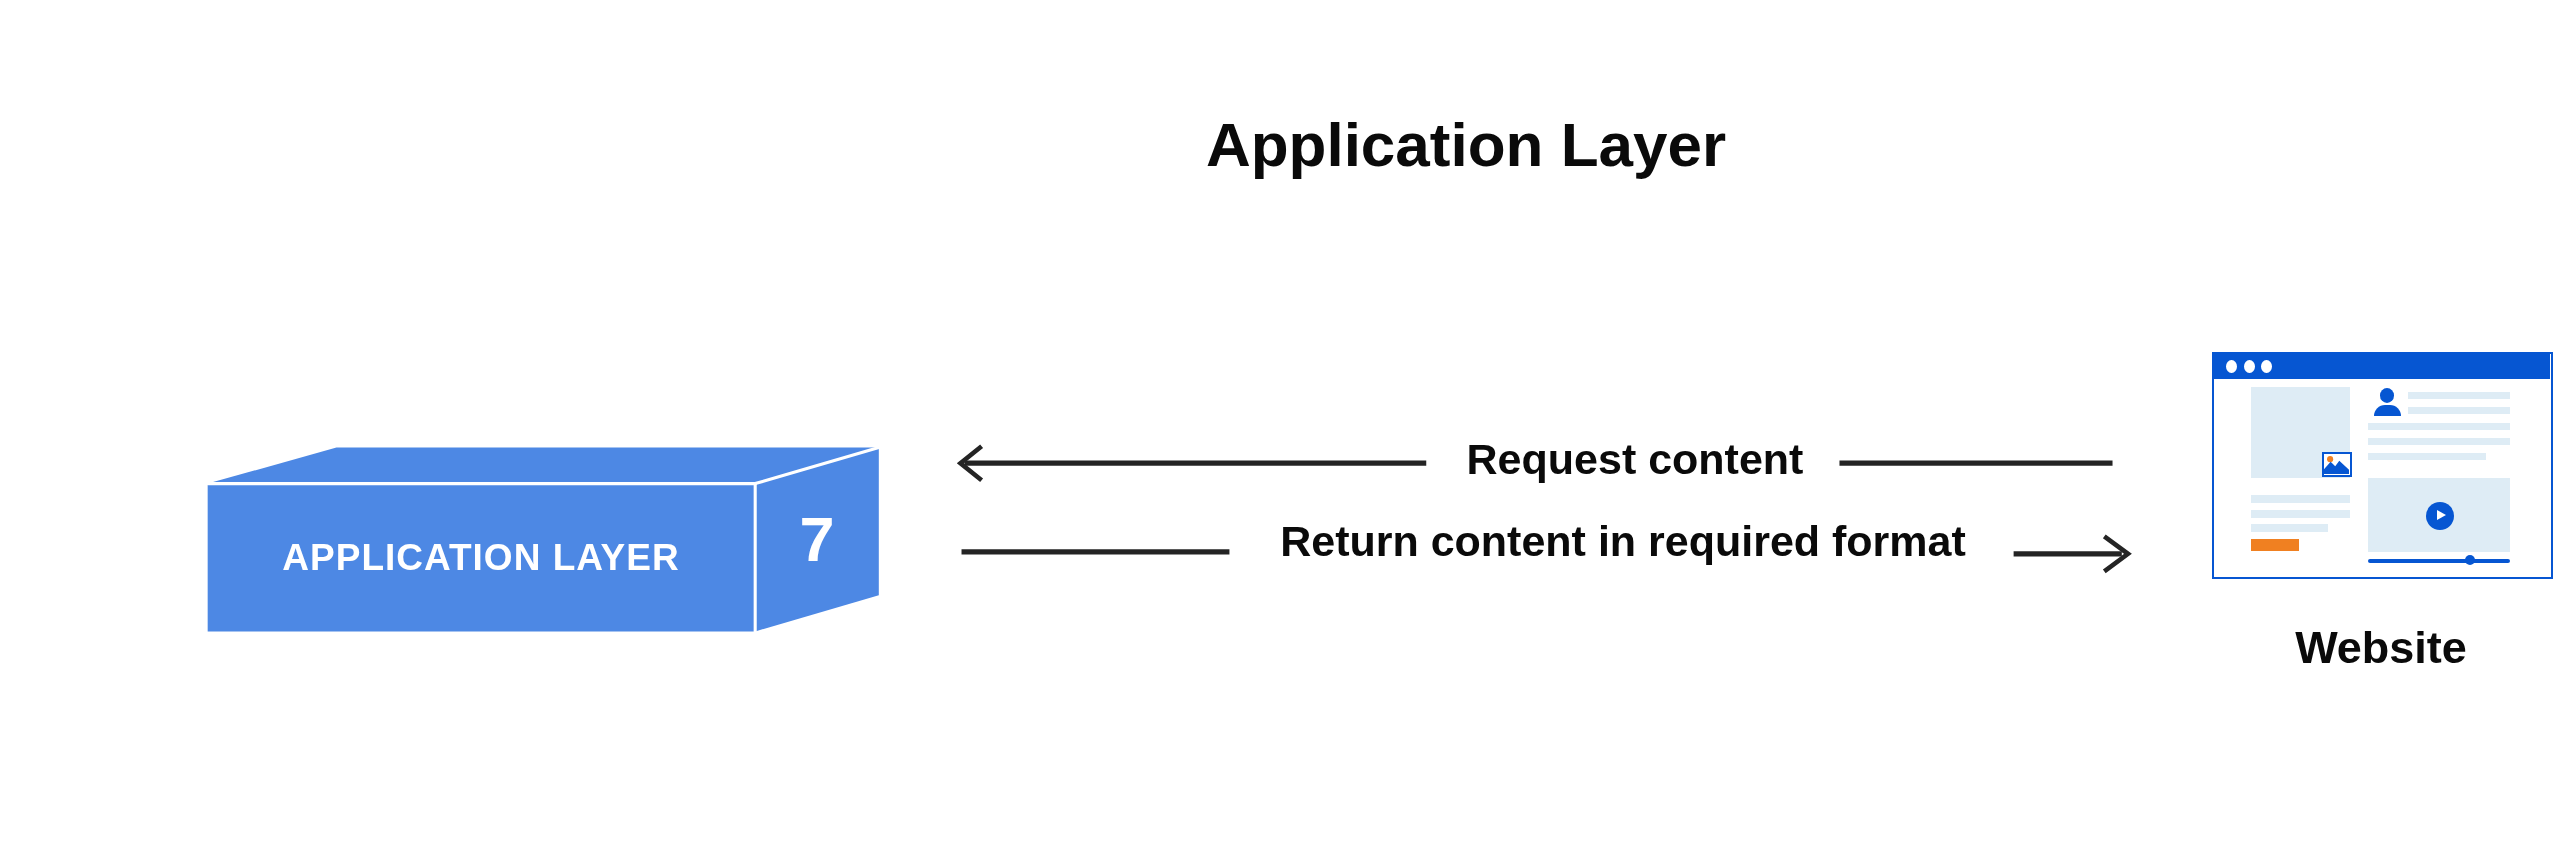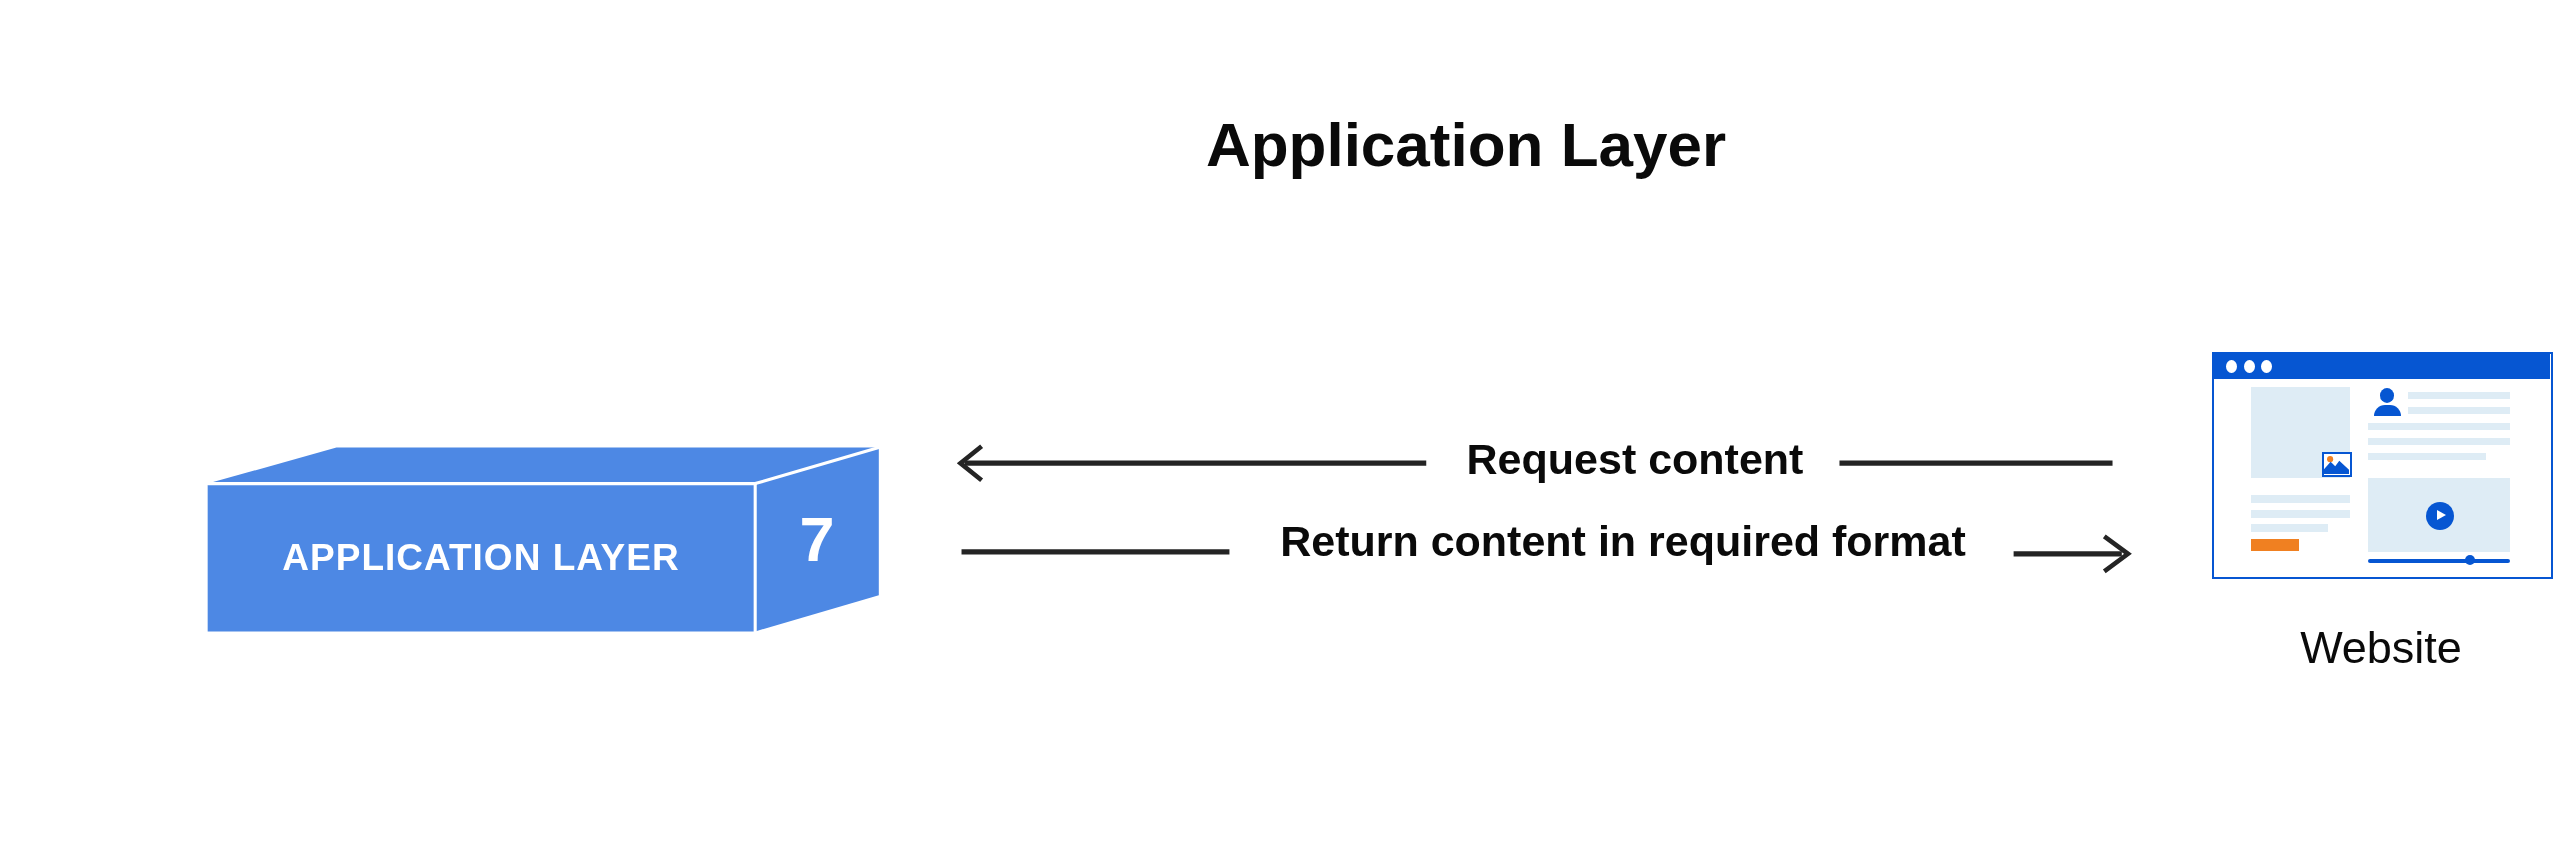--- a/index.html
+++ b/index.html
@@ -88,21 +88,21 @@
     left: 10.8px; top: 8.2px; width: 0; height: 0;
     border-left: 9.3px solid #ffffff;
     border-top: 5.7px solid transparent;
     border-bottom: 5.7px solid transparent;
   }
   #video-progress { left: 154px; top: 205px; width: 142px; height: 4.1px; border-radius: 2.1px; background: var(--chrome-blue); }
   #video-playhead { left: 251px; top: 201px; width: 10.3px; height: 10.3px; border-radius: 50%; background: var(--chrome-blue); }
 
   #website-caption {
     left: 2381px; top: 625px; transform: translateX(-50%);
-    font-size: 45px; font-weight: normal; line-height: 1;
+    font-size: 45px; font-weight: bold; line-height: 1;
     color: var(--text-black); white-space: nowrap;
   }
 </style>
 </head>
 <body>
 
 <div id="canvas">
 
   <div class="abs" id="diagram-title">Application Layer</div>
 

